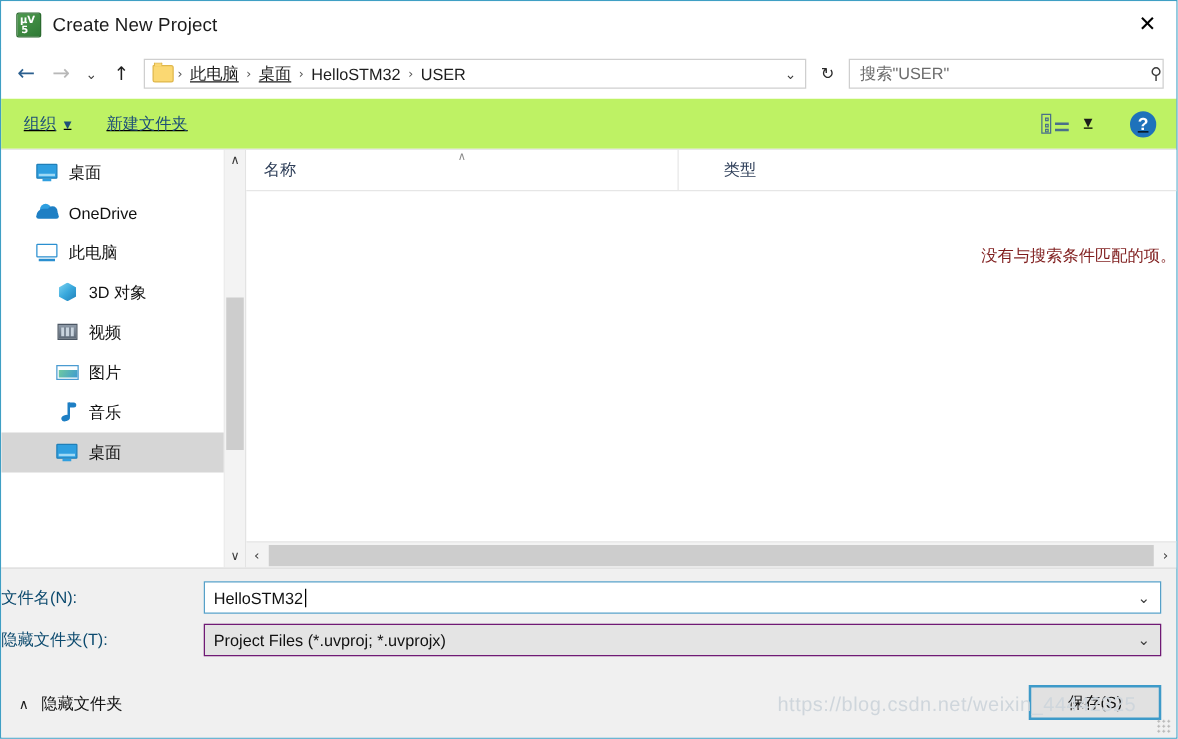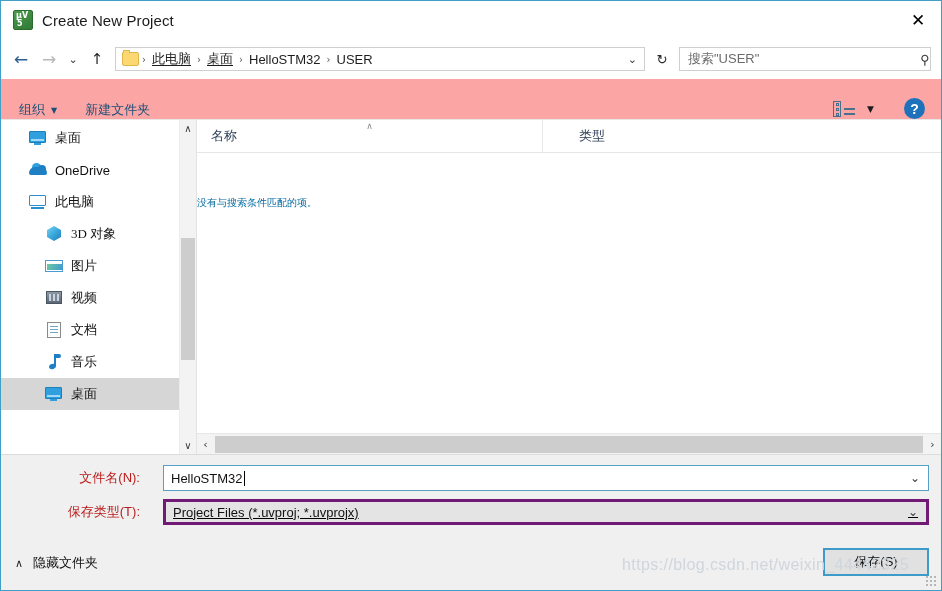--- a/index.html
+++ b/index.html
@@ -118,24 +118,25 @@
   }
   .search-ph{flex:1;font-size:13px;color:#6b6b6b;padding-left:8px;white-space:nowrap;}
   .search-ic{
     padding-right:9px;font-size:13px;color:#3a3a3a;
     font-family:"DejaVu Sans",sans-serif;transform:scaleX(-1);
   }
 
   
   .toolbar{
     height:40px;flex:0 0 40px;
-    display:flex;align-items:flex-end;
+    display:flex;align-items:center;
     padding:0 10px 0 18px;
     box-sizing:border-box;
-    background:#fca5a5;
+    background:#bef264;
+    text-decoration:underline;
   }
   .tb-item{
     font-size:13px;color:#1d4f78;margin-right:28px;
     display:flex;align-items:center;gap:6px;white-space:nowrap;
   }
   .tb-caret{font-size:8px;color:#1d4f78;font-family:"DejaVu Sans",sans-serif;}
   .tb-right{margin-left:auto;display:flex;align-items:center;gap:12px;}
   .viewicon{width:22px;height:16px;position:relative;}
   .viewicon .box{
     position:absolute;left:0;top:0;width:8px;height:16px;
@@ -254,21 +255,21 @@
     position:absolute;left:3px;top:8px;width:0;height:0;
     border-left:6px solid transparent;border-right:6px solid transparent;
     border-top:7px solid #1e7fc4;
   }
   
   .ic-mus .st{position:absolute;left:9px;top:1px;width:2px;height:12px;background:#1e7fc4;}
   .ic-mus .fl{position:absolute;left:10px;top:1px;width:6px;height:4px;background:#1e7fc4;border-radius:0 3px 3px 0;}
   .ic-mus .hd{position:absolute;left:4px;top:11px;width:7px;height:5px;background:#1e7fc4;border-radius:50%;transform:rotate(-18deg);}
 
   .indent0{padding-left:28px;}
-  .indent1{padding-left:44px;font-family:Liberation Serif, serif;}
+  .indent1{padding-left:44px;}
 
   .vscroll{
     position:absolute;right:0;top:0;bottom:0;width:17px;
     background:#f3f3f3;border-left:1px solid #ececec;
     box-sizing:border-box;
   }
   .vs-arrow{
     height:17px;display:flex;align-items:center;justify-content:center;
     font-size:10px;color:#3a3a3a;font-family:"DejaVu Sans",sans-serif;
   }
@@ -292,22 +293,22 @@
   .sortcaret{
     position:absolute;left:0;right:0;top:1px;text-align:center;
     font-size:9px;color:#8a8a8a;font-family:"DejaVu Sans",sans-serif;
     pointer-events:none;
   }
   .c-name{width:345px;flex:0 0 345px;}
   .c-date{width:172px;flex:0 0 172px;}
   .c-type{width:125px;flex:0 0 125px;padding-left:36px;}
   .c-size{flex:1;}
   .emptyarea{
-    flex:1;display:flex;justify-content:flex-start;padding-top:43px;
-    font-size:10px;color:#0369a1;
+    flex:1;display:flex;justify-content:flex-end;padding-top:43px;
+    font-size:13px;color:#7f1d1d;
   }
   .hscroll{
     height:21px;flex:0 0 21px;display:flex;align-items:center;
     background:#f3f3f3;border-top:1px solid #e6e6e6;
     box-sizing:border-box;
   }
   .hs-arrow{
     width:17px;height:19px;display:flex;align-items:center;justify-content:center;
     font-size:11px;color:#3a3a3a;font-family:"DejaVu Sans",sans-serif;
   }
@@ -319,30 +320,30 @@
     flex:0 0 136px;height:136px;
     background:#f0f0f0;
     border-top:1px solid #dcdcdc;
     position:relative;
     box-sizing:border-box;
   }
   .formrow{display:flex;align-items:center;}
   .formrow.r1{padding-top:10px;}
   .formrow.r2{padding-top:8px;}
   .flabel{
-    width:162px;flex:0 0 162px;text-align:right;padding-right:23px;
-    font-size:13px;color:#b91c1c;box-sizing:border-box;
+    width:162px;flex:0 0 162px;padding-right:2px;
+    font-size:13px;color:#0c4a6e;box-sizing:border-box;
   }
   .combo{
     flex:1;margin-right:12px;height:26px;
     display:flex;align-items:center;
     box-sizing:border-box;position:relative;
   }
   .combo.focus{border:1.5px solid #56a0c8;background:#fff;}
-  .combo.flat{border:3px solid #701a75;background:#e4e4e4;text-decoration:underline;}
+  .combo.flat{border:1px solid #701a75;background:#e4e4e4;}
   .combo .val{
     flex:1;padding-left:7px;font-size:13px;color:#111;white-space:nowrap;overflow:hidden;
   }
   .caret-text{position:relative;}
   .caret-text:after{
     content:"";position:absolute;right:-2px;top:-1px;width:1px;height:16px;background:#000;
   }
   .cb-chev{
     width:26px;display:flex;align-items:center;justify-content:center;
     font-size:12px;color:#3a3a3a;font-family:"DejaVu Sans",sans-serif;
@@ -475,39 +476,33 @@
         </div>
 
         <div class="nav-item indent1">
           <span class="nav-ic ic-3d">
               <i class="cube"></i>
             </span>
           <span>3D 对象</span>
         </div>
 
         <div class="nav-item indent1">
+          <span class="nav-ic ic-video">
+              <i class="f"></i>
+            </span>
+          <span>视频</span>
+        </div>
+
+        <div class="nav-item indent1">
           <span class="nav-ic ic-pic">
               <i class="f"></i>
             </span>
           <span>图片</span>
         </div>
 
-        <div class="nav-item indent1">
-          <span class="nav-ic ic-video">
-              <i class="f"></i>
-            </span>
-          <span>视频</span>
-        </div>
-
-        <div class="nav-item indent1">
-          <span class="nav-ic ic-doc">
-              <i class="p"></i>
-            </span>
-          <span>文档</span>
-        </div>
 
 
         <div class="nav-item indent1">
           <span class="nav-ic ic-mus">
               <i class="st"></i>
               <i class="fl"></i>
               <i class="hd"></i>
             </span>
           <span>音乐</span>
         </div>
@@ -560,21 +555,21 @@
 
     <div class="formrow r1">
       <div class="flabel">文件名(N):</div>
       <div class="combo focus">
         <span class="val"><span class="caret-text">HelloSTM32</span></span>
         <span class="cb-chev">⌄</span>
       </div>
     </div>
 
     <div class="formrow r2">
-      <div class="flabel">保存类型(T):</div>
+      <div class="flabel">隐藏文件夹(T):</div>
       <div class="combo flat">
         <span class="val">Project Files (*.uvproj; *.uvprojx)</span>
         <span class="cb-chev">⌄</span>
       </div>
     </div>
 
     <div class="hidefolders">
       <span class="hf-chev">∧</span>
       <span>隐藏文件夹</span>
     </div>

